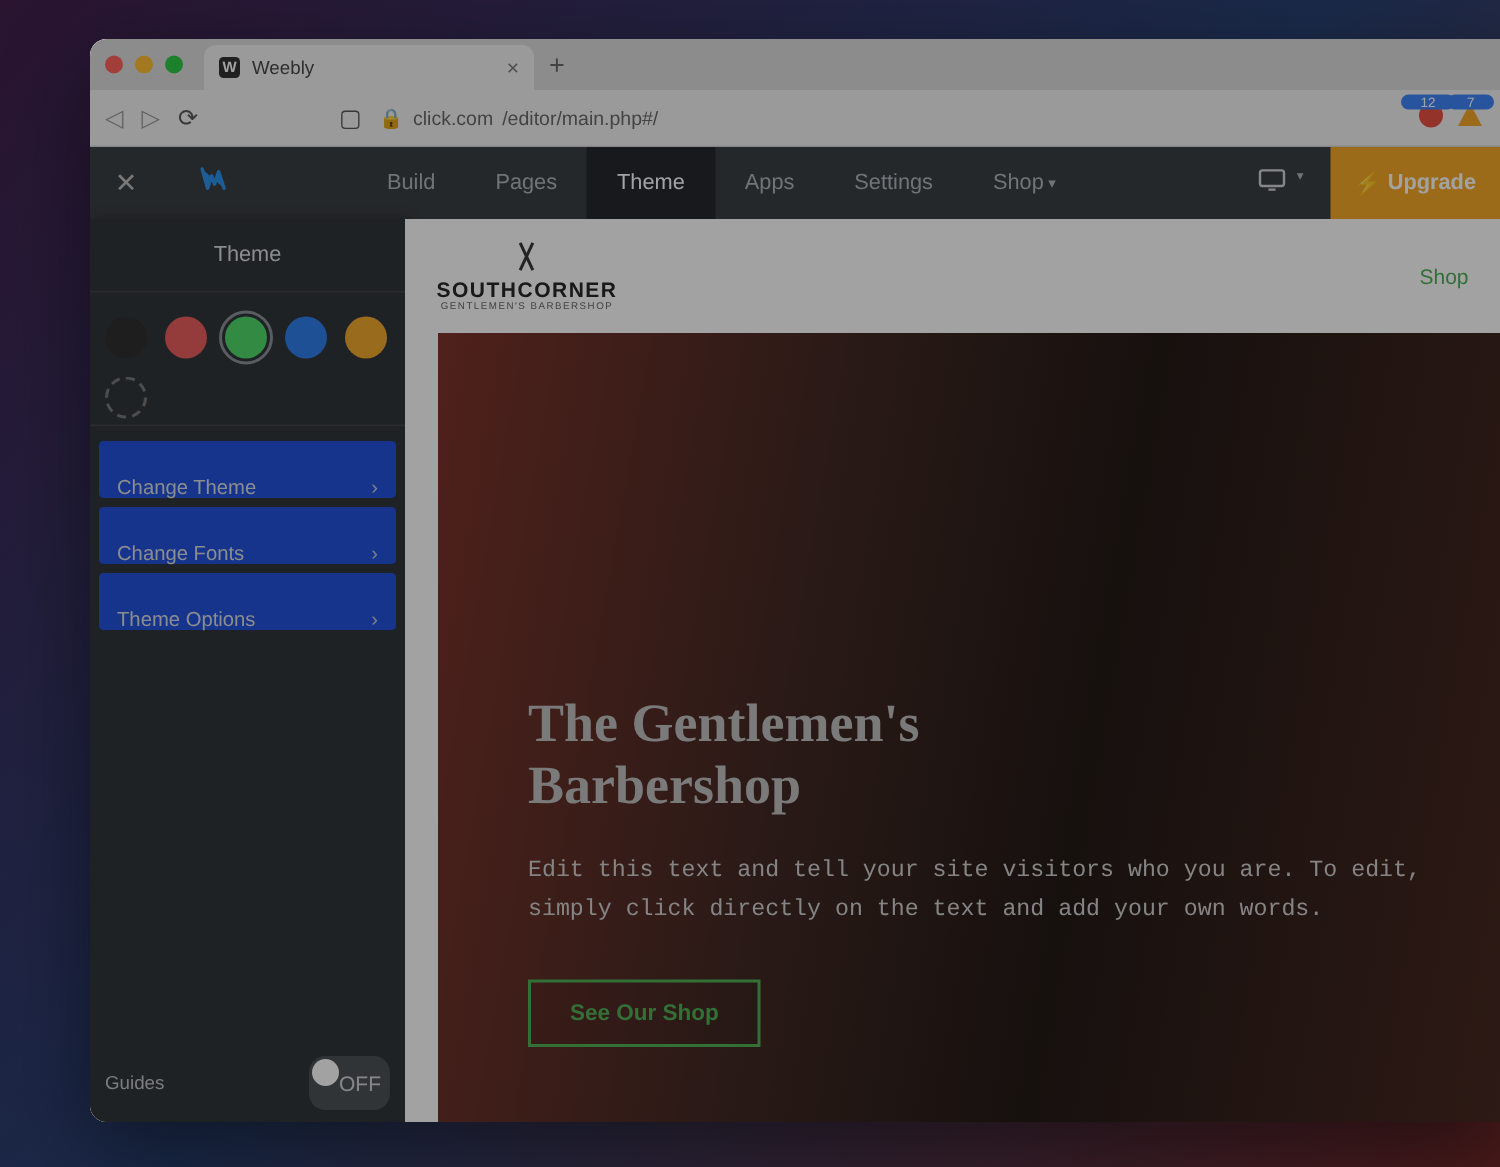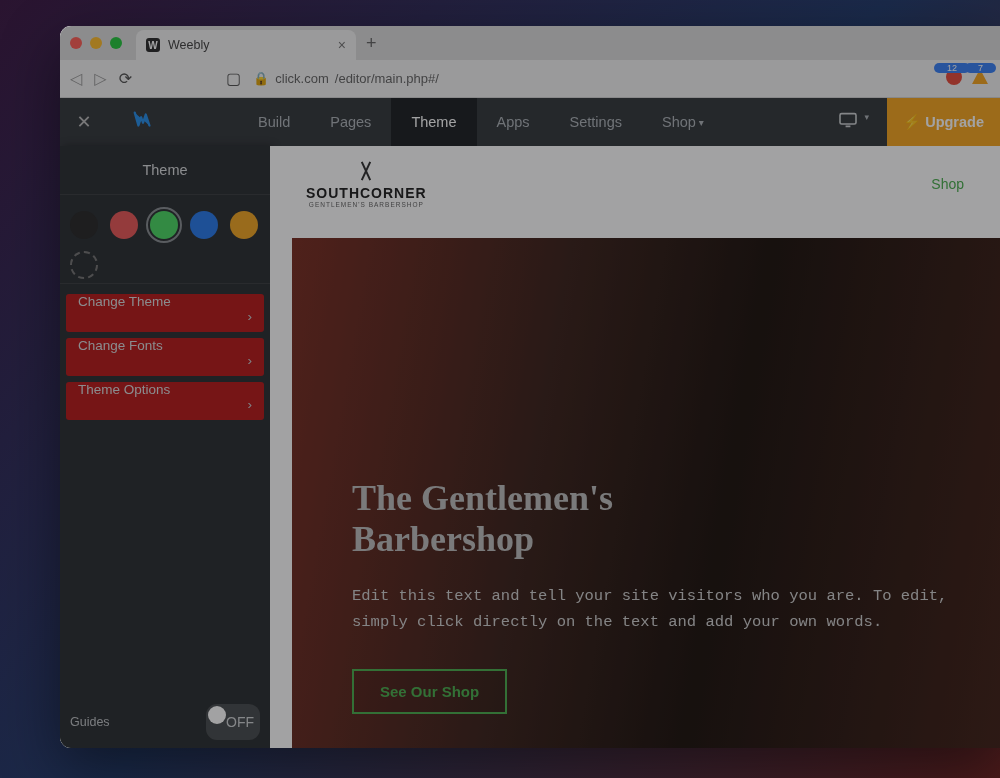--- a/index.html
+++ b/index.html
@@ -83,45 +83,45 @@
     border-radius:0 0 0 6px;
     box-shadow: 3px 0 8px rgba(0,0,0,.35);
   }
   .panel h3{ text-align:center; font-weight:400; font-size:14.5px; padding:16px 0; border-bottom:1px solid #3c4043;}
   .swatches{ padding:16px 10px 4px 10px; display:flex; flex-wrap:wrap; gap:12px; border-bottom:1px solid #3c4043;}
   .sw{ width:28px;height:28px;border-radius:50%; cursor:pointer; position:relative;}
   .sw.sel::after{content:"";position:absolute;inset:-4px;border:2px solid #8a8f93;border-radius:50%;}
   .sw.dashed{ background:transparent; border:2px dashed #777;}
   .menu{ padding:10px 6px; display:flex; flex-direction:column; gap:6px;}
   .menu .row{
-    background:#b91c1c; border-radius:3px;
-    height:38px; display:flex; align-items:flex-start;
-    padding:0 12px; font-size:13.5px; cursor:pointer;flex-direction:column;
+    background:#1d4ed8; border-radius:3px;
+    height:38px; display:flex; align-items:flex-end;
+    padding:0 12px; font-size:13.5px; cursor:pointer;
   }
   .menu .row .chev{margin-left:auto;color:#c8cbce;}
   .panel .grow{flex:1;}
   .guides{ display:flex; align-items:center; padding:8px 10px; font-size:12.5px; color:#bfc3c6;}
   .toggle{ margin-left:auto; width:54px;height:36px;background:#4a4e51;border-radius:11px; position:relative; display:flex; align-items:center; justify-content:flex-end; padding-right:6px; font-size:14px; color:#cfd2d4;}
   .toggle .knob{position:absolute;left:2px;top:2px;width:18px;height:18px;border-radius:50%;background:#fff;}
   .edit-css{ margin:6px; background:#3a3e41; border-radius:3px; height:38px; display:flex; align-items:center; padding:0 12px; font-size:13.5px; cursor:pointer;}
 
   
   .preview{ position:absolute; left:210px; right:0; top:48px; bottom:0; background:#fff; overflow:hidden;}
-  .site-header{ height:76px; display:flex; align-items:center; padding:0 36px;}
+  .site-header{ height:76px; display:flex; align-items:center; padding:0 21px;}
   .brand{ display:flex; flex-direction:column; align-items:center; color:#222;}
   .brand .sc{width:28px;height:22px; margin-bottom:2px; position:relative;}
   .brand .sc::before,.brand .sc::after{content:"";position:absolute;width:2px;height:20px;background:#333;left:13px;top:0;}
   .brand .sc::before{transform:rotate(25deg);} .brand .sc::after{transform:rotate(-25deg);}
   .brand .t1{font-size:14px; font-weight:700; letter-spacing:1px;}
   .brand .t2{font-size:6.5px; letter-spacing:1px; color:#666;}
   .site-nav{margin-left:auto; display:flex; gap:26px; font-size:14px;}
   .site-nav a{color:#4caf50; text-decoration:none;}
 
   .hero{
-    margin:16px 0 0 22px;
+    margin:0 0 0 22px;
     height: calc(100% - 70px);
     background: linear-gradient(100deg,#7a2f24 0%, #3d241d 35%, #1f1510 60%, #43231a 100%);
     position:relative;
     color:#fff;
     padding: 240px 0 0 60px;
   }
   .hero h1{ font-family: Georgia, serif; font-size:36px; color:#bfbfbf; line-height:1.15; font-weight:600;}
   .hero p{ margin-top:22px; font-family: "Courier New", monospace; font-size:15.5px; color:#cfcfcf; line-height:1.7; max-width:700px;}
   .hero .cta{
     display:inline-block; margin-top:34px;

